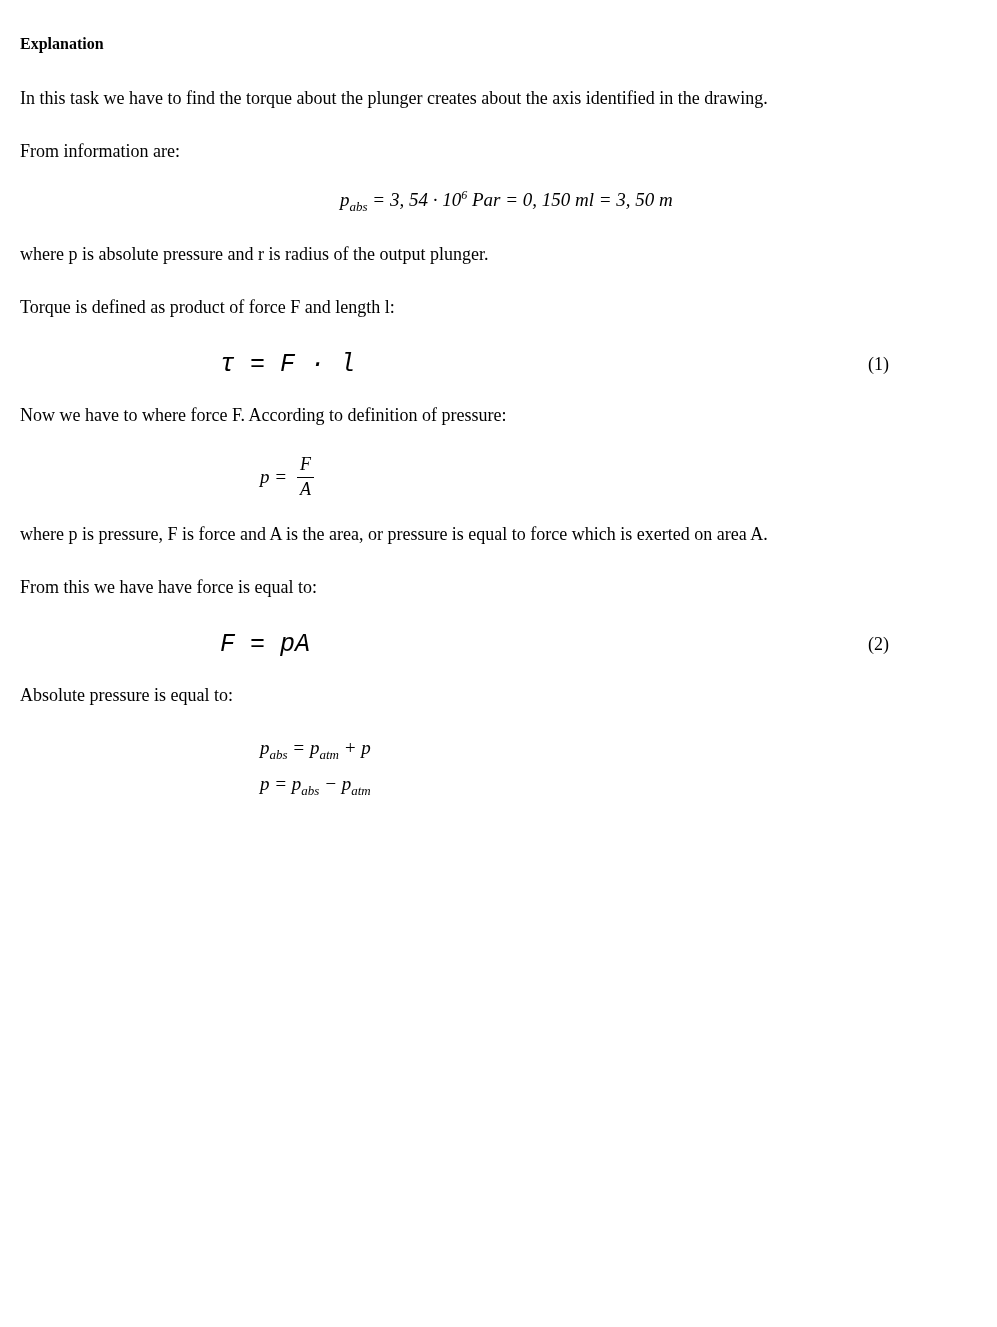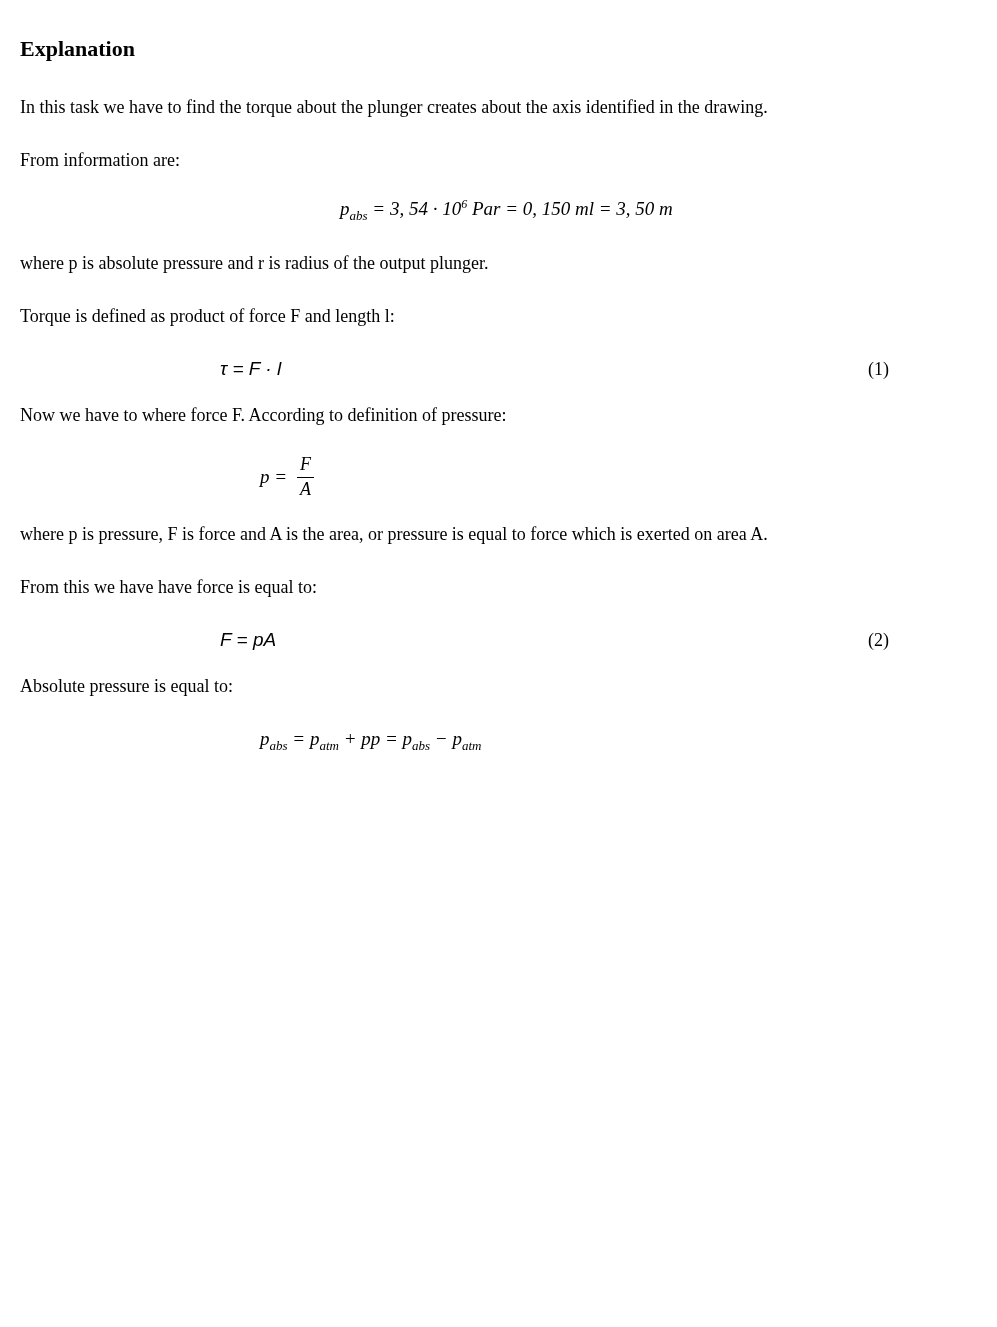--- a/index.html
+++ b/index.html
@@ -14,21 +14,21 @@
       font-size: 18px;
       color: #000000;
       width: 997px;
       min-height: 1327px;
       padding: 32px 48px 48px 20px;
       line-height: 1.5;
     }
 
     .page-title {
       font-weight: bold;
-      font-size: 22px;
+      font-size: 16px;
       margin-bottom: 28px;
     }
 
     .paragraph {
       margin-bottom: 24px;
       line-height: 1.6;
       text-align: justify;
     }
 
     .given-info {
@@ -45,22 +45,22 @@
 
     .formula-line {
       font-style: italic;
       font-size: 19px;
       margin-bottom: 4px;
       font-family: 'Times New Roman', Times, serif;
     }
 
     .formula-center {
       font-style: italic;
-      font-size: 19px;
-      font-family: Liberation Sans, sans-serif;
+      font-size: 25px;
+      font-family: Liberation Mono, monospace;
       text-align: center;
     }
 
     .eq-number {
       font-style: normal;
       font-size: 18px;
     }
 
     .inline-fraction {
       display: inline-flex;
@@ -96,21 +96,21 @@
     .formula-with-number {
       display: flex;
       align-items: center;
       justify-content: space-between;
       margin: 18px 0;
       padding: 0 60px 0 200px;
     }
 
     .pabs-block {
       display: flex;
-      flex-direction: row;
+      flex-direction: column;
       align-items: flex-start;
       padding-left: 240px;
       margin: 16px 0;
     }
 
     .pabs-line {
       font-style: italic;
       font-size: 19px;
       margin-bottom: 6px;
       font-family: 'Times New Roman', Times, serif;

